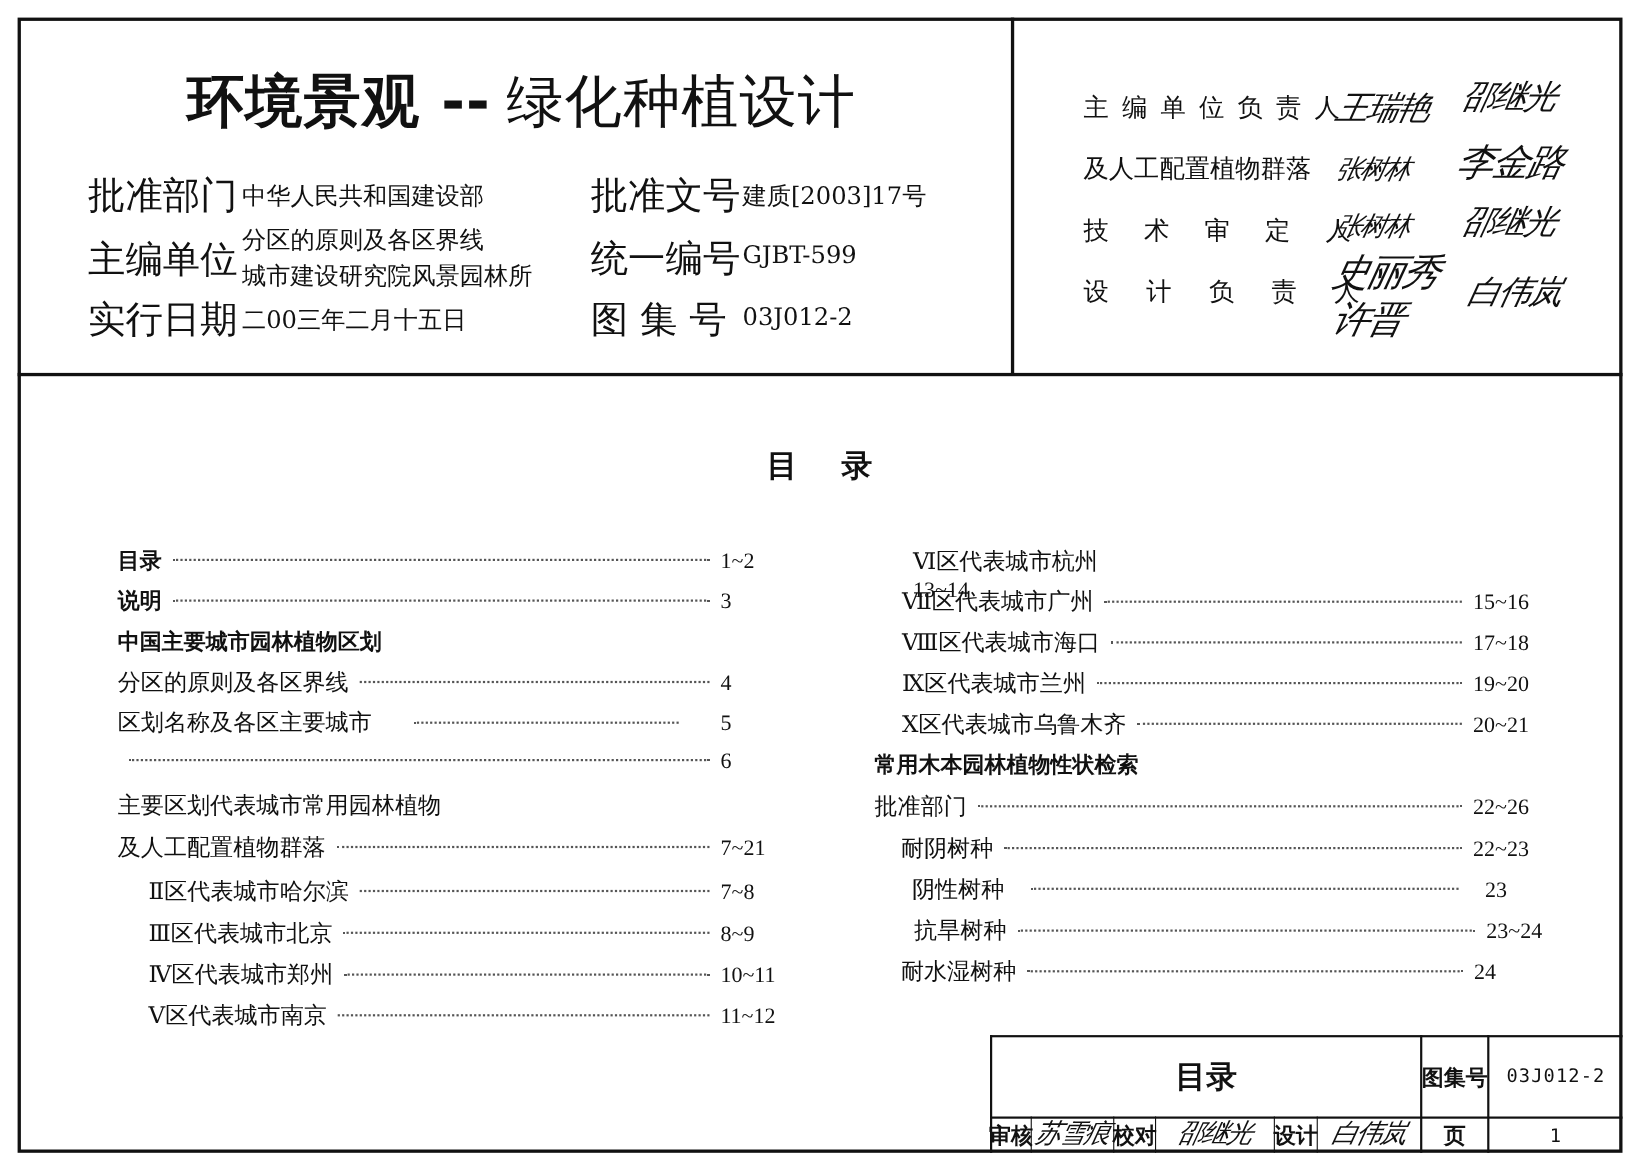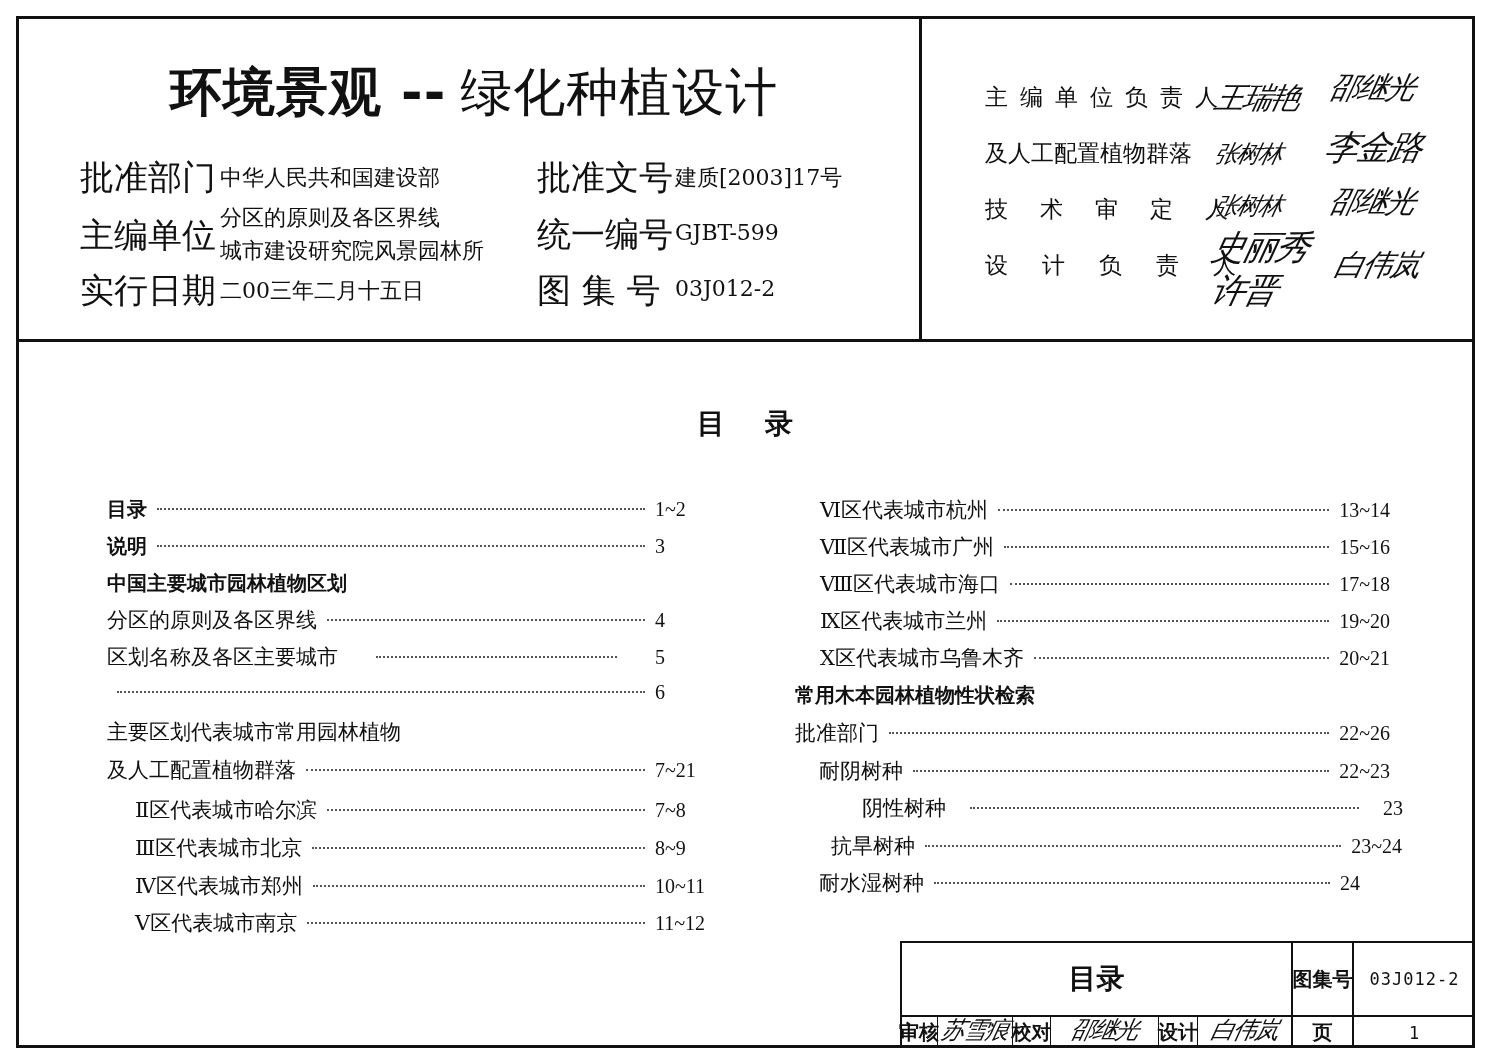--- a/index.html
+++ b/index.html
@@ -142,21 +142,21 @@
   <span class="toc-label">Ⅳ区代表城市郑州</span>
     <span class="toc-dots"></span>
     <span class="toc-page">10~11</span>
 </div>
 <div class="toc-row" style="left:135px; top:909px; width:570px;">
   <span class="toc-label">Ⅴ区代表城市南京</span>
     <span class="toc-dots"></span>
     <span class="toc-page">11~12</span>
 </div>
 
-<div class="toc-row" style="left:820px; top:496px; width:570px;">
+<div class="toc-row" style="left:820px; top:496px; width:570px;flex-direction:column;">
   <span class="toc-label">Ⅵ区代表城市杭州</span>
     <span class="toc-dots"></span>
     <span class="toc-page">13~14</span>
 </div>
 <div class="toc-row" style="left:820px; top:533px; width:570px;">
   <span class="toc-label">Ⅶ区代表城市广州</span>
     <span class="toc-dots"></span>
     <span class="toc-page">15~16</span>
 </div>
 <div class="toc-row" style="left:820px; top:570px; width:570px;">
@@ -180,21 +180,21 @@
 <div class="toc-row" style="left:795px; top:719px; width:595px;">
   <span class="toc-label">批准部门</span>
     <span class="toc-dots"></span>
     <span class="toc-page">22~26</span>
 </div>
 <div class="toc-row" style="left:819px; top:757px; width:571px;">
   <span class="toc-label">耐阴树种</span>
     <span class="toc-dots"></span>
     <span class="toc-page">22~23</span>
 </div>
-<div class="toc-row" style="left:862px; top:794px; width:571px;gap:14px;">
+<div class="toc-row" style="left:829px; top:794px; width:571px;gap:14px;">
   <span class="toc-label">阴性树种</span>
     <span class="toc-dots"></span>
     <span class="toc-page">23</span>
 </div>
 <div class="toc-row" style="left:819px; top:832px; width:571px;margin-left:12px;">
   <span class="toc-label">抗旱树种</span>
     <span class="toc-dots"></span>
     <span class="toc-page">23~24</span>
 </div>
 <div class="toc-row" style="left:819px; top:869px; width:571px;">

